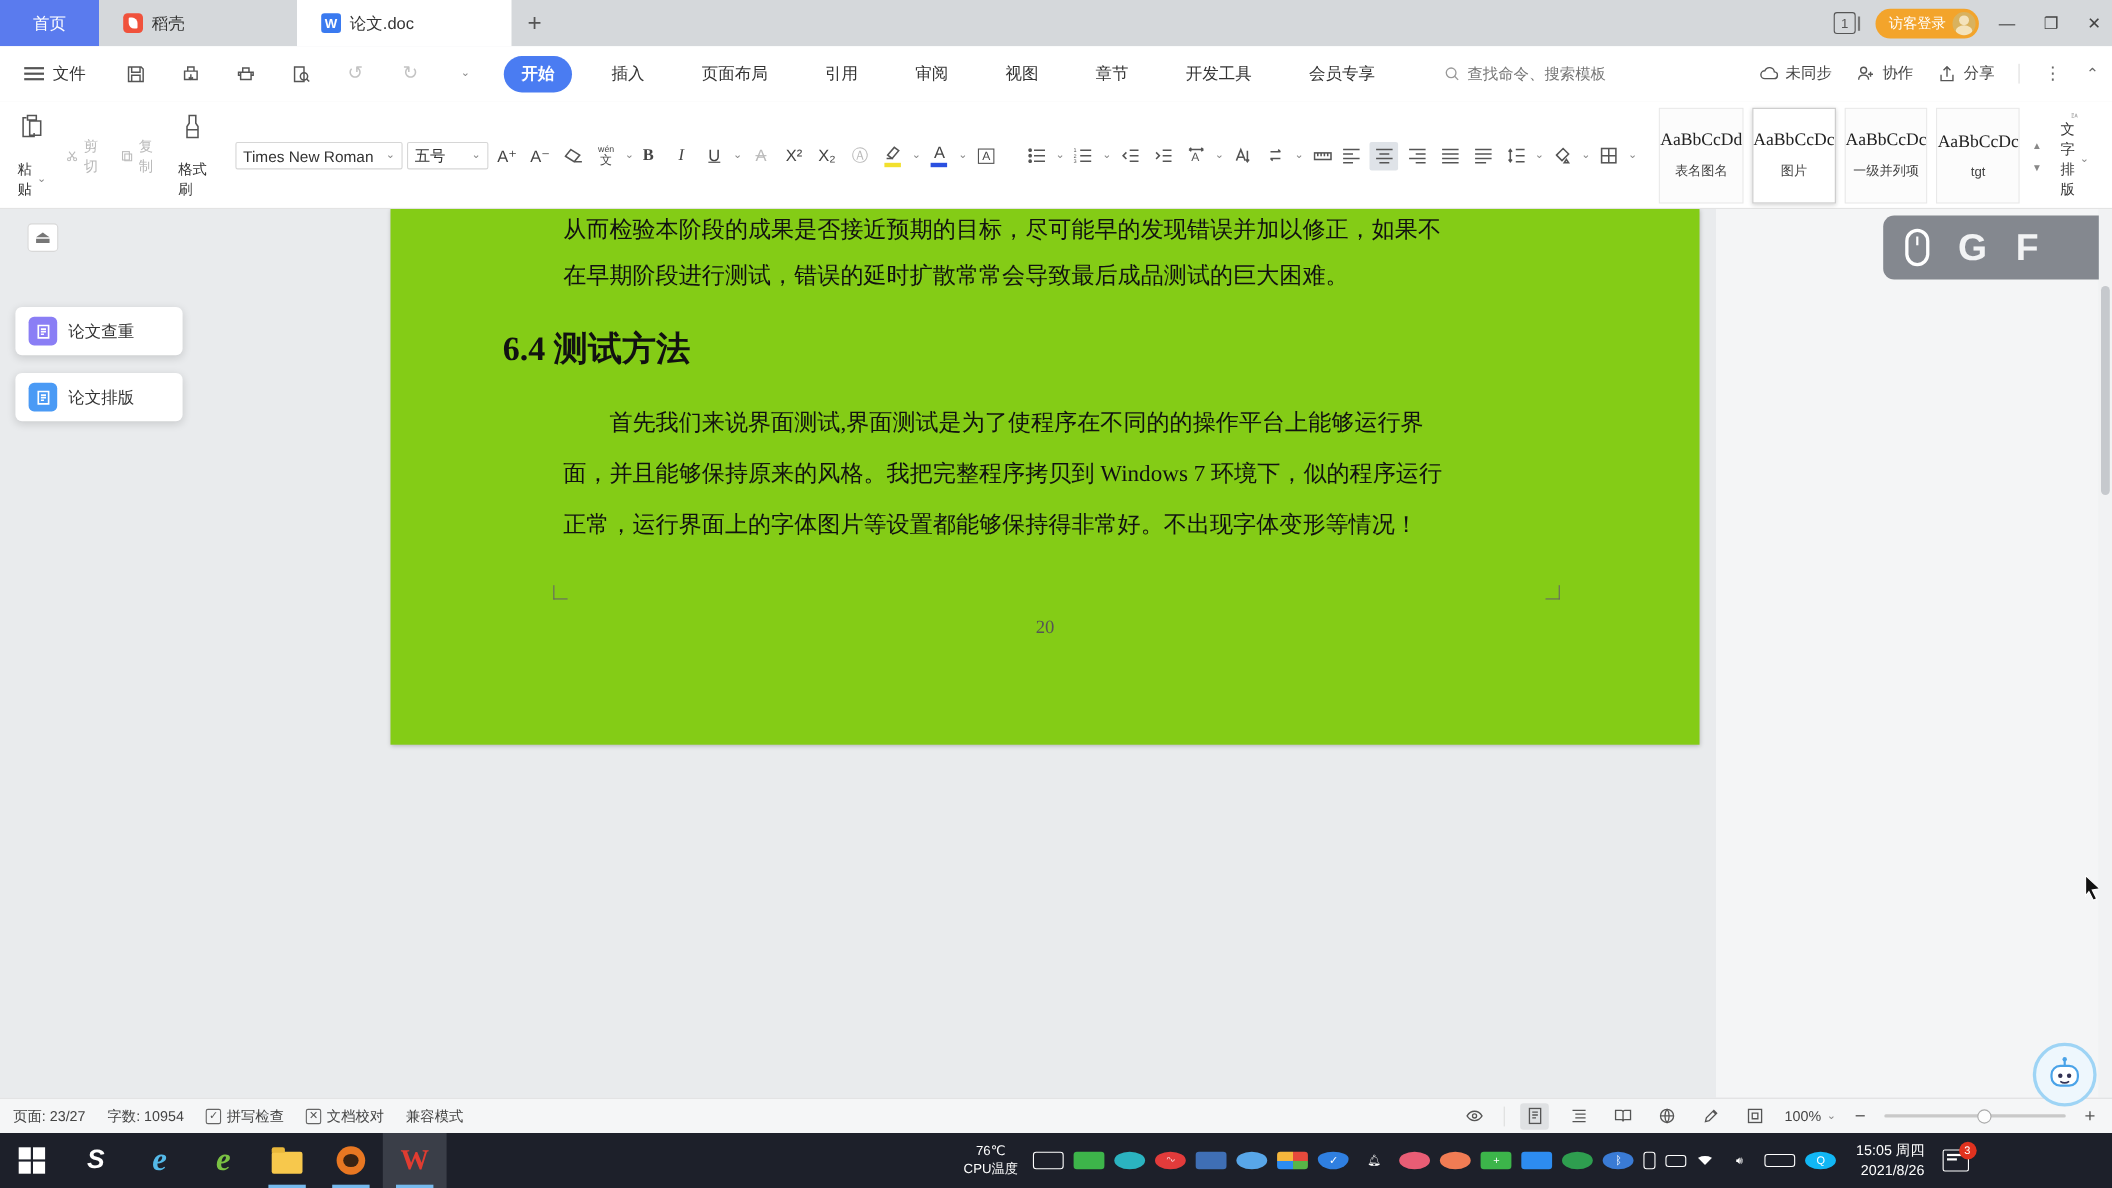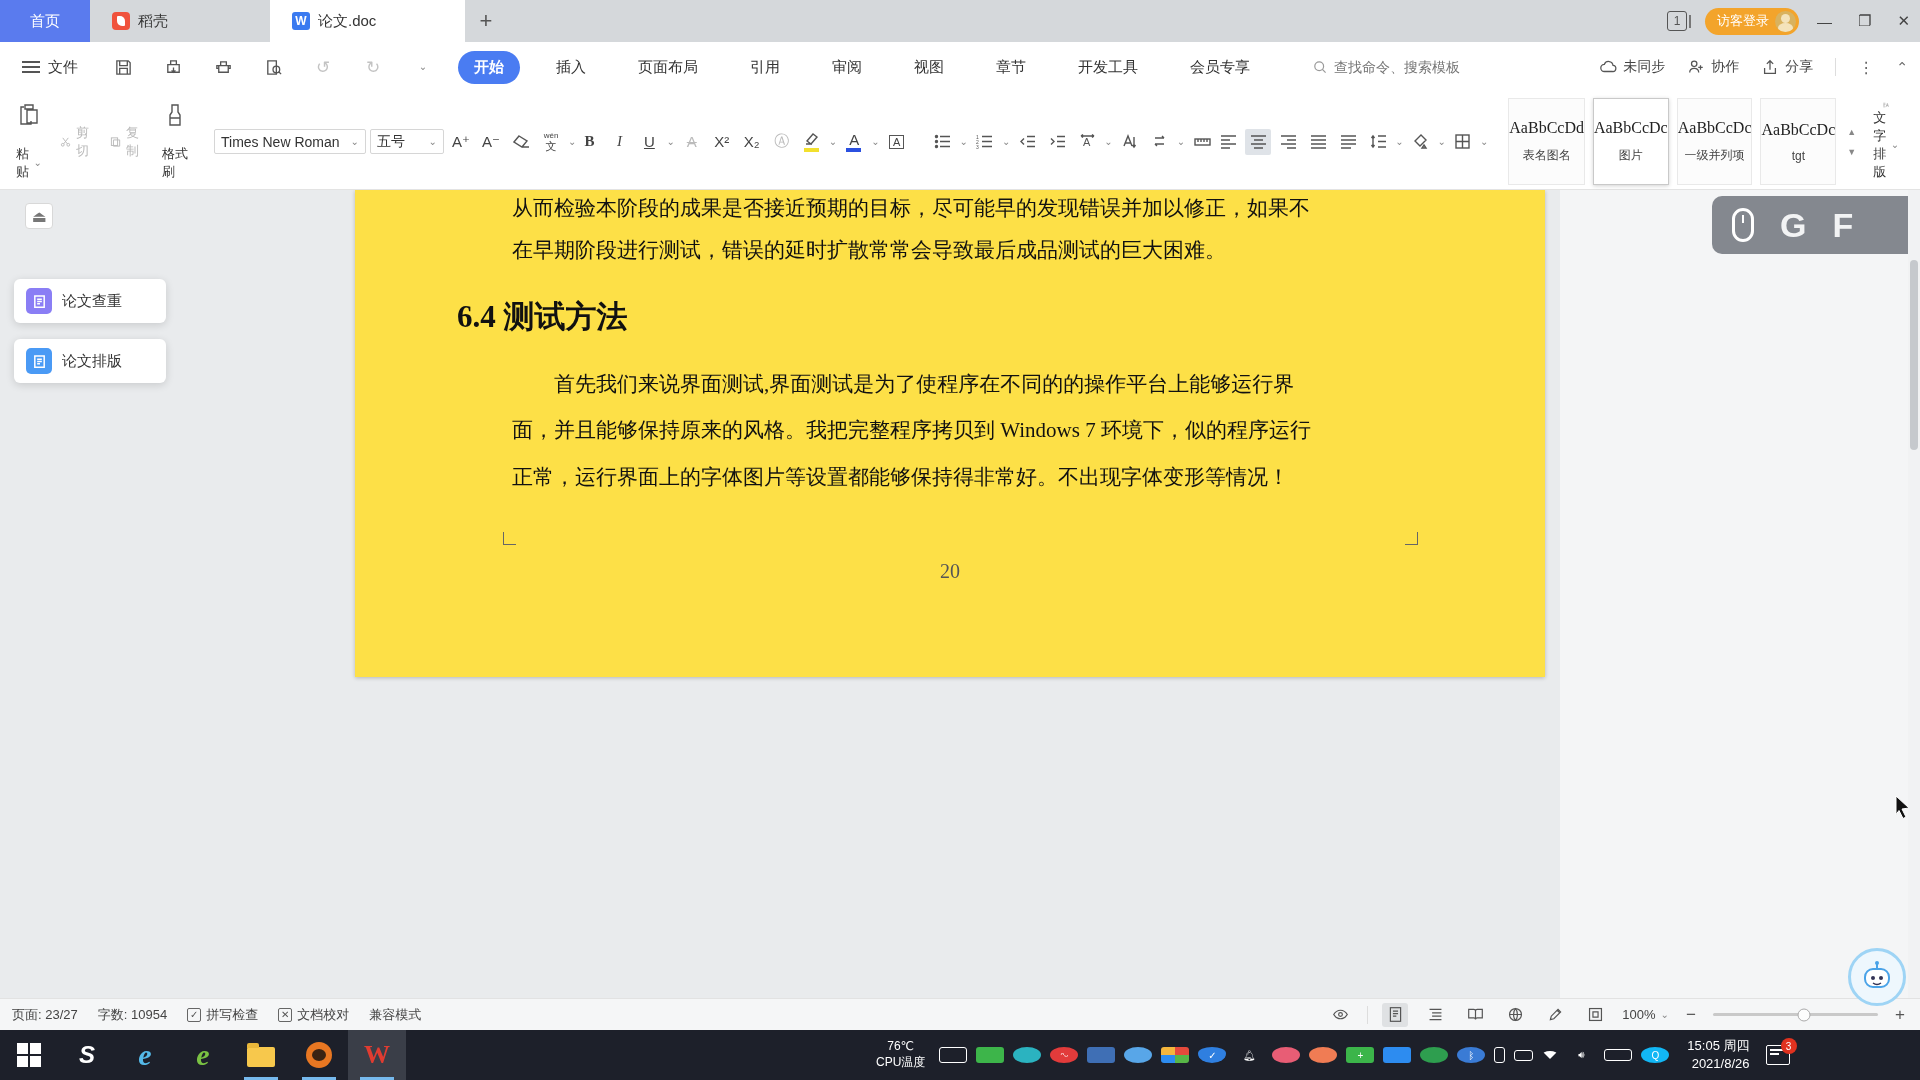--- a/index.html
+++ b/index.html
@@ -62,30 +62,30 @@
   .ucolor{position:relative}
   .ucolor .bar{position:absolute;left:5px;bottom:3px;width:15px;height:4px}
   .stylecell{width:80px;display:flex;flex-direction:column;align-items:center;justify-content:center;gap:10px;border:1px solid #e9e9e9;background:#fcfcfc;height:100%}
   .stylecell .prev{font-family:"Liberation Serif","DejaVu Serif",serif;font-size:16px;color:#222;white-space:nowrap;overflow:hidden;max-width:76px}
   .stylecell .slbl{font-size:12px;color:#444;white-space:nowrap;overflow:hidden;max-width:76px}
   .stylecell.sel{background:#fff;border:1px solid #c9c9c9;box-shadow:0 1px 4px rgba(0,0,0,.18)}
   .stylearrows{display:flex;flex-direction:column;justify-content:center;gap:10px;color:#888;font-size:9px;padding:0 3px}
 
   
   .docarea{position:absolute;left:0;top:190px;width:100%;height:808px;background:#e9ebed;overflow:hidden}
-  .page{position:absolute;left:355px;width:1190px;background:#fde047;box-shadow:0 1px 4px rgba(0,0,0,.22)}
+  .page{position:absolute;left:355px;width:1190px;background:#84cc16;box-shadow:0 1px 4px rgba(0,0,0,.22)}
   .page1{top:0;height:487px}
   .page2{top:514px;height:294px;overflow:hidden}
   .docline{position:absolute;font-family:"Liberation Serif","DejaVu Serif",serif;font-size:21px;color:#111;white-space:nowrap;left:157px}
   .mark{position:absolute;width:13px;height:13px}
   .m-bl{border-left:1.5px solid #666;border-bottom:1.5px solid #666}
   .m-br{border-right:1.5px solid #666;border-bottom:1.5px solid #666}
   .m-tl{border-left:1.5px solid #666;border-top:1.5px solid #666}
   .m-tr{border-right:1.5px solid #666;border-top:1.5px solid #666}
-  .pagenum{position:absolute;left:0;width:100%;text-align:center;font-family:"Liberation Serif",serif;font-size:20px;color:#555}
+  .pagenum{position:absolute;left:0;width:100%;text-align:center;font-family:"Liberation Serif",serif;font-size:17px;color:#555}
 
   
   .sidepane{position:absolute;left:1560px;top:0;width:348px;height:100%;background:#f4f5f6}
   .ejectbtn{position:absolute;left:25px;top:13px;width:28px;height:26px;border:1px solid #d8d8d8;border-radius:4px;background:#fff;display:flex;align-items:center;justify-content:center;color:#777}
   .scard{position:absolute;left:14px;width:152px;height:44px;background:#fff;border-radius:6px;box-shadow:0 2px 8px rgba(0,0,0,.14);display:flex;align-items:center;gap:10px;padding:0 12px;font-size:15px;color:#333}
   .scard .cic{width:26px;height:26px;border-radius:5px;display:flex;align-items:center;justify-content:center}
   .cic svg{width:15px;height:15px;stroke:#fff;fill:none;stroke-width:1.6}
   .vscroll{position:absolute;right:0;top:0;width:12px;height:100%;background:#f1f2f3}
   .vthumb{position:absolute;left:2px;top:70px;width:8px;height:190px;border-radius:4px;background:#c6c9cd}
 

